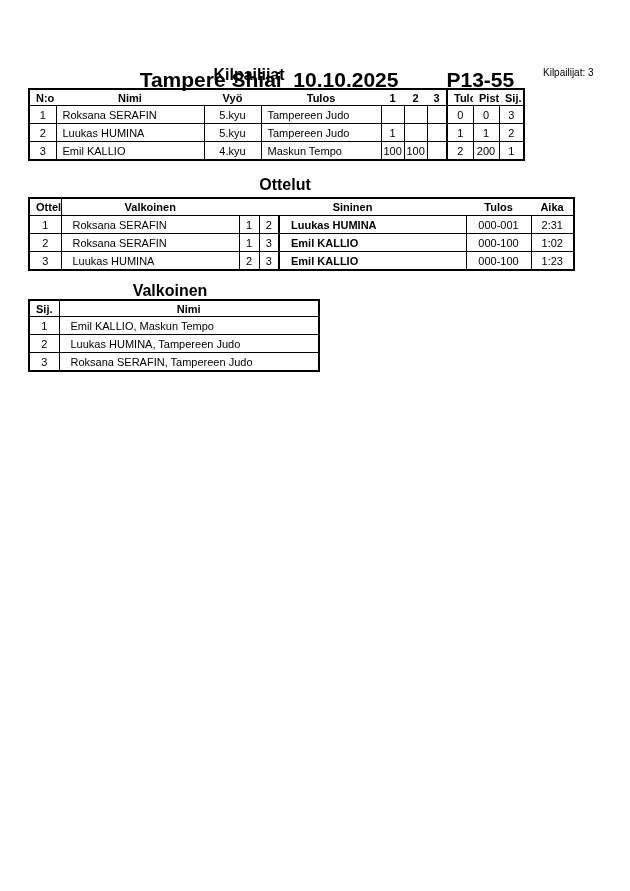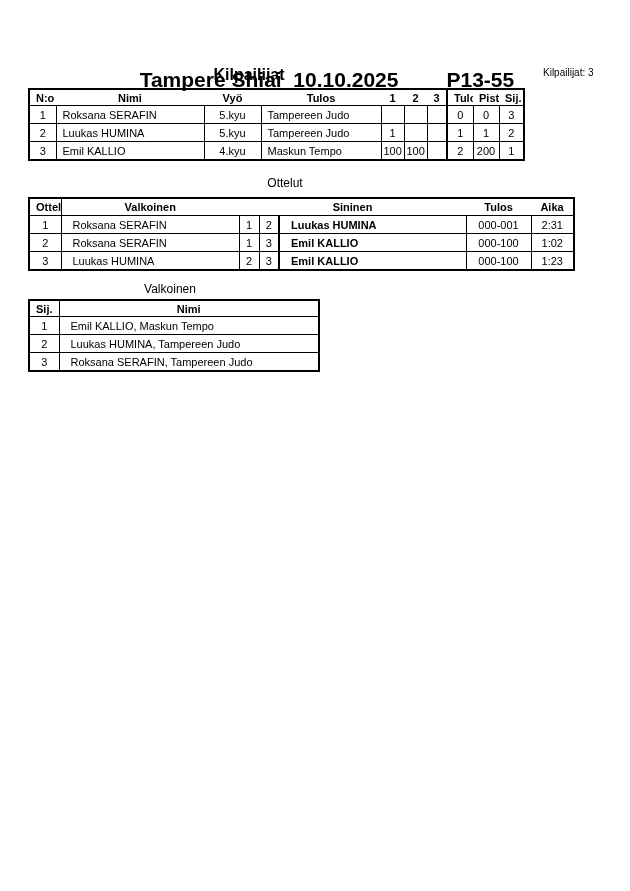--- a/index.html
+++ b/index.html
@@ -19,21 +19,21 @@
   .subtitle {
     position:absolute; top:66px; left:249px; transform:translateX(-50%);
     font-weight:bold; font-size:16px;
   }
   .count-label {
     position:absolute; top:67px; left:543px;
     font-size:10px;
   }
   .sec-title {
     position:absolute; transform:translateX(-50%);
-    font-weight:normal; font-size:12px;
+    font-weight:bold; font-size:16px;
   }
   #ottelut-title  { top:176px; left:285px; }
   #tulokset-title { top:282px; left:170px; }
 
   table.tbl {
     position:absolute;
     border-collapse:collapse; table-layout:fixed;
     font-size:11px;
     border:2px solid #000;
   }

